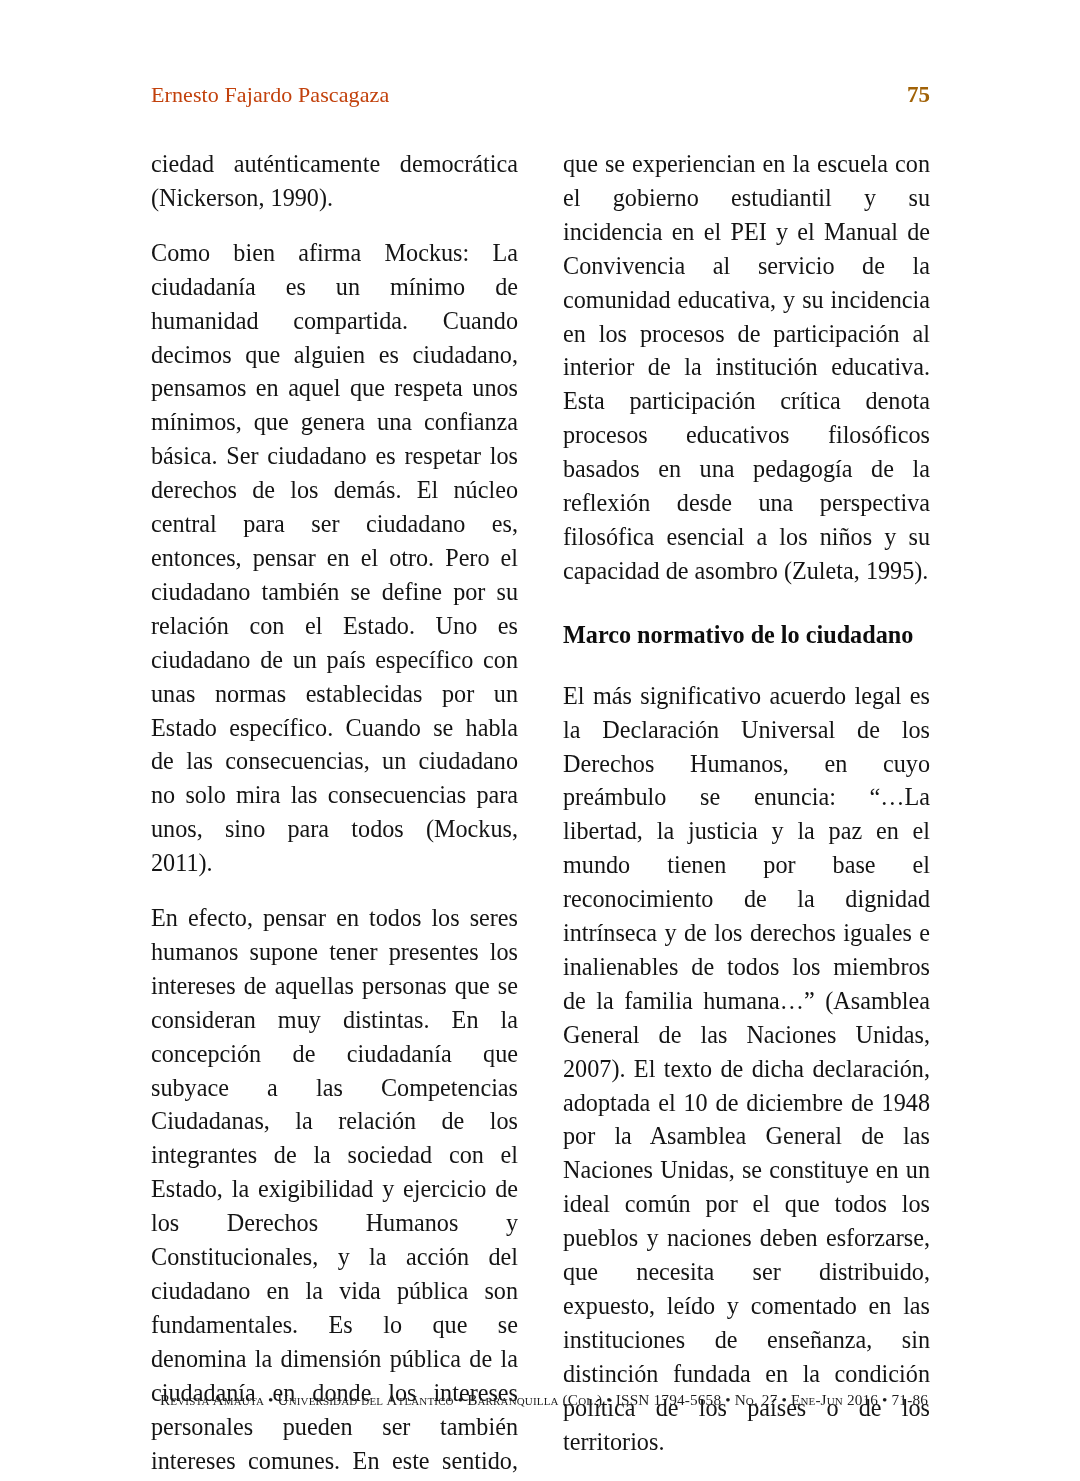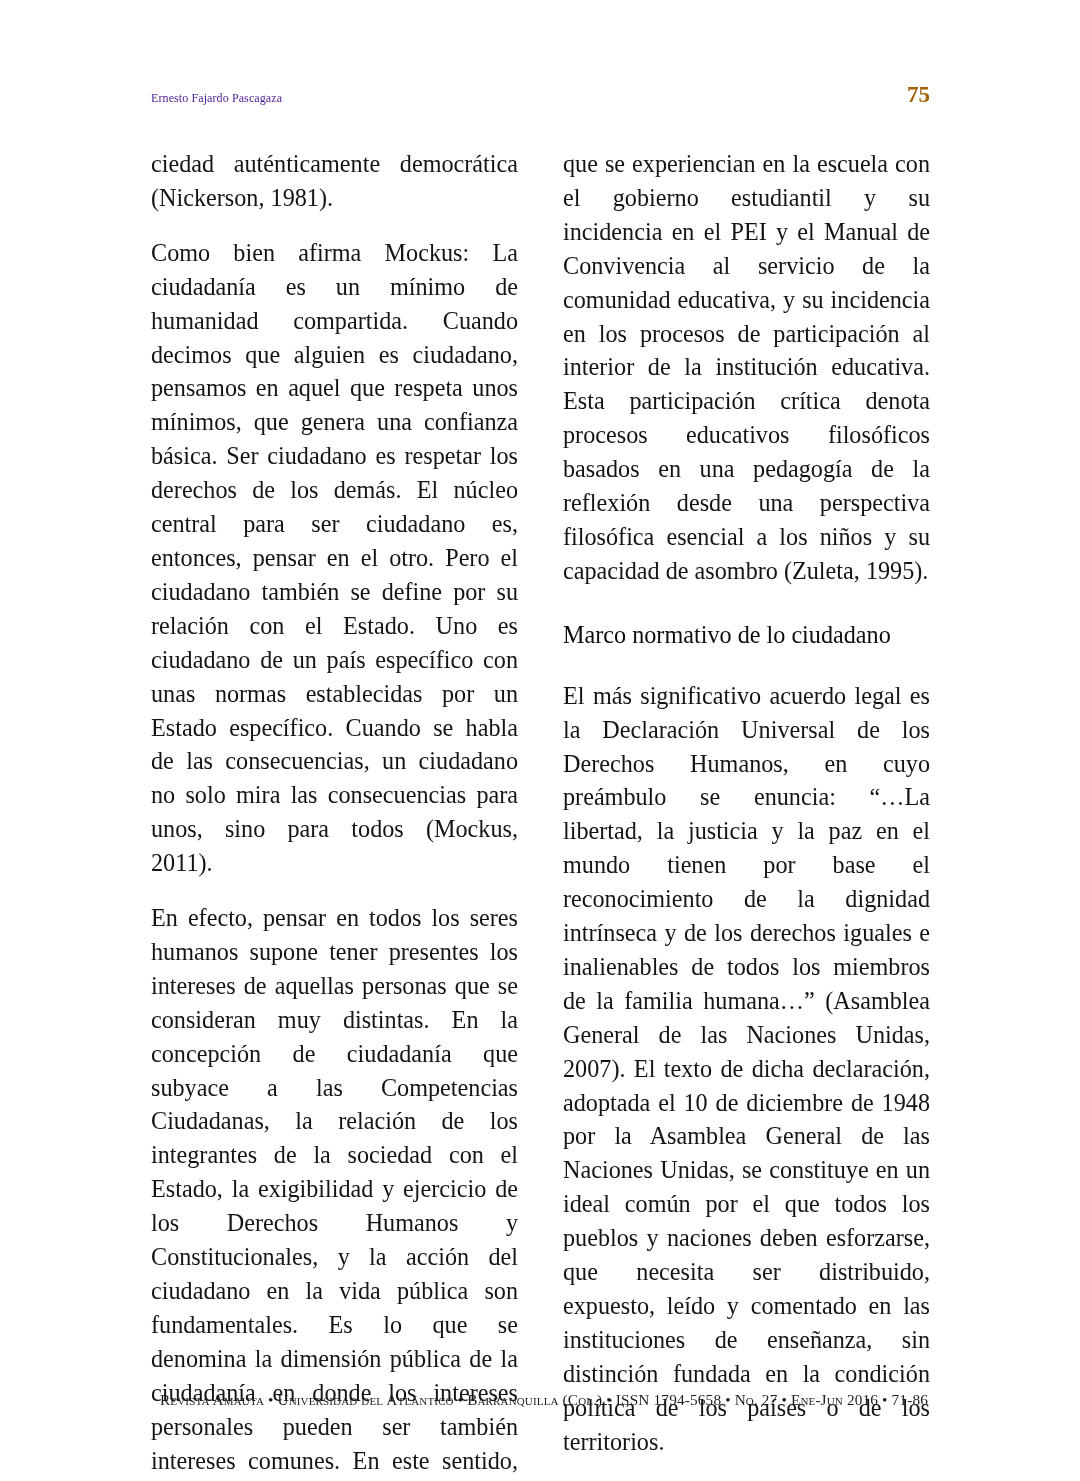--- a/index.html
+++ b/index.html
@@ -23,23 +23,23 @@
     position: absolute;
     left: 151px;
     right: 150px;
     top: 82px;
     height: 30px;
     display: flex;
     align-items: baseline;
     justify-content: space-between;
   }
   .running-head-author {
-    font-size: 12px;
+    font-size: 22px;
     letter-spacing: 0.1px;
-    color: #4c1d95;
+    color: #c2410c;
     white-space: nowrap;
   }
   .running-head-folio {
     font-size: 23px;
     font-weight: bold;
     color: #a16207;
   }
 
   
   .columns {
@@ -69,21 +69,21 @@
     margin-bottom: 0;
   }
   p.para.tight {
     margin-bottom: 0;
   }
 
   h2.section-heading {
     margin: 30px 0 27px 0;
     font-size: 24.2px;
     line-height: 33.9px;
-    font-weight: normal;
+    font-weight: bold;
     text-align: left;
     color: #0d0d0d;
   }
 
   
   .footer {
     position: absolute;
     left: 0;
     right: 0;
     top: 1391px;
@@ -105,21 +105,21 @@
 <div class="page">
 
   <div class="running-head">
     <span class="running-head-author">Ernesto Fajardo Pascagaza</span>
     <span class="running-head-folio">75</span>
   </div>
 
   <div class="columns">
 
     <div class="column">
-      <p class="para">ciedad auténticamente democrática (Nickerson, 1981).</p>
+      <p class="para">ciedad auténticamente democrática (Nickerson, 1990).</p>
       <p class="para">Como bien afirma Mockus: La ciudadanía es un mínimo de humanidad compartida. Cuando decimos que alguien es ciudadano, pensamos en aquel que respeta unos mínimos, que genera una confianza básica. Ser ciudadano es respetar los derechos de los demás. El núcleo central para ser ciudadano es, entonces, pensar en el otro. Pero el ciudadano también se define por su relación con el Estado. Uno es ciudadano de un país específico con unas normas establecidas por un Estado específico. Cuando se habla de las consecuencias, un ciudadano no solo mira las consecuencias para unos, sino para todos (Mockus, 2011).</p>
       <p class="para tight">En efecto, pensar en todos los seres humanos supone tener presentes los intereses de aquellas personas que se consideran muy distintas. En la concepción de ciudadanía que subyace a las Competencias Ciudadanas, la relación de los integrantes de la sociedad con el Estado, la exigibilidad y ejercicio de los Derechos Humanos y Constitucionales, y la acción del ciudadano en la vida pública son fundamentales. Es lo que se denomina la dimensión pública de la ciudadanía en donde los intereses personales pueden ser también intereses comunes. En este sentido, pensar lo ciudadano y democrático abre horizontes de comprensión de la realidad y los contextos que viven los niños: hay primeras apreciaciones</p>
     </div>
 
     <div class="column">
       <p class="para">que se experiencian en la escuela con el gobierno estudiantil y su incidencia en el PEI y el Manual de Convivencia al servicio de la comunidad educativa, y su incidencia en los procesos de participación al interior de la institución educativa. Esta participación crítica denota procesos educativos filosóficos basados en una pedagogía de la reflexión desde una perspectiva filosófica esencial a los niños y su capacidad de asombro (Zuleta, 1995).</p>
       <h2 class="section-heading">Marco normativo de lo ciudadano</h2>
       <p class="para">El más significativo acuerdo legal es la Declaración Universal de los Derechos Humanos, en cuyo preámbulo se enuncia: “…La libertad, la justicia y la paz en el mundo tienen por base el reconocimiento de la dignidad intrínseca y de los derechos iguales e inalienables de todos los miembros de la familia humana…” (Asamblea General de las Naciones Unidas, 2007). El texto de dicha declaración, adoptada el 10 de diciembre de 1948 por la Asamblea General de las Naciones Unidas, se constituye en un ideal común por el que todos los pueblos y naciones deben esforzarse, que necesita ser distribuido, expuesto, leído y comentado en las instituciones de enseñanza, sin distinción fundada en la condición política de los países o de los territorios.</p>
       <p class="para tight">En Colombia, está la Constitución Política de 1991, la cual reconoce los derechos y deberes que todos tene-</p>
     </div>

